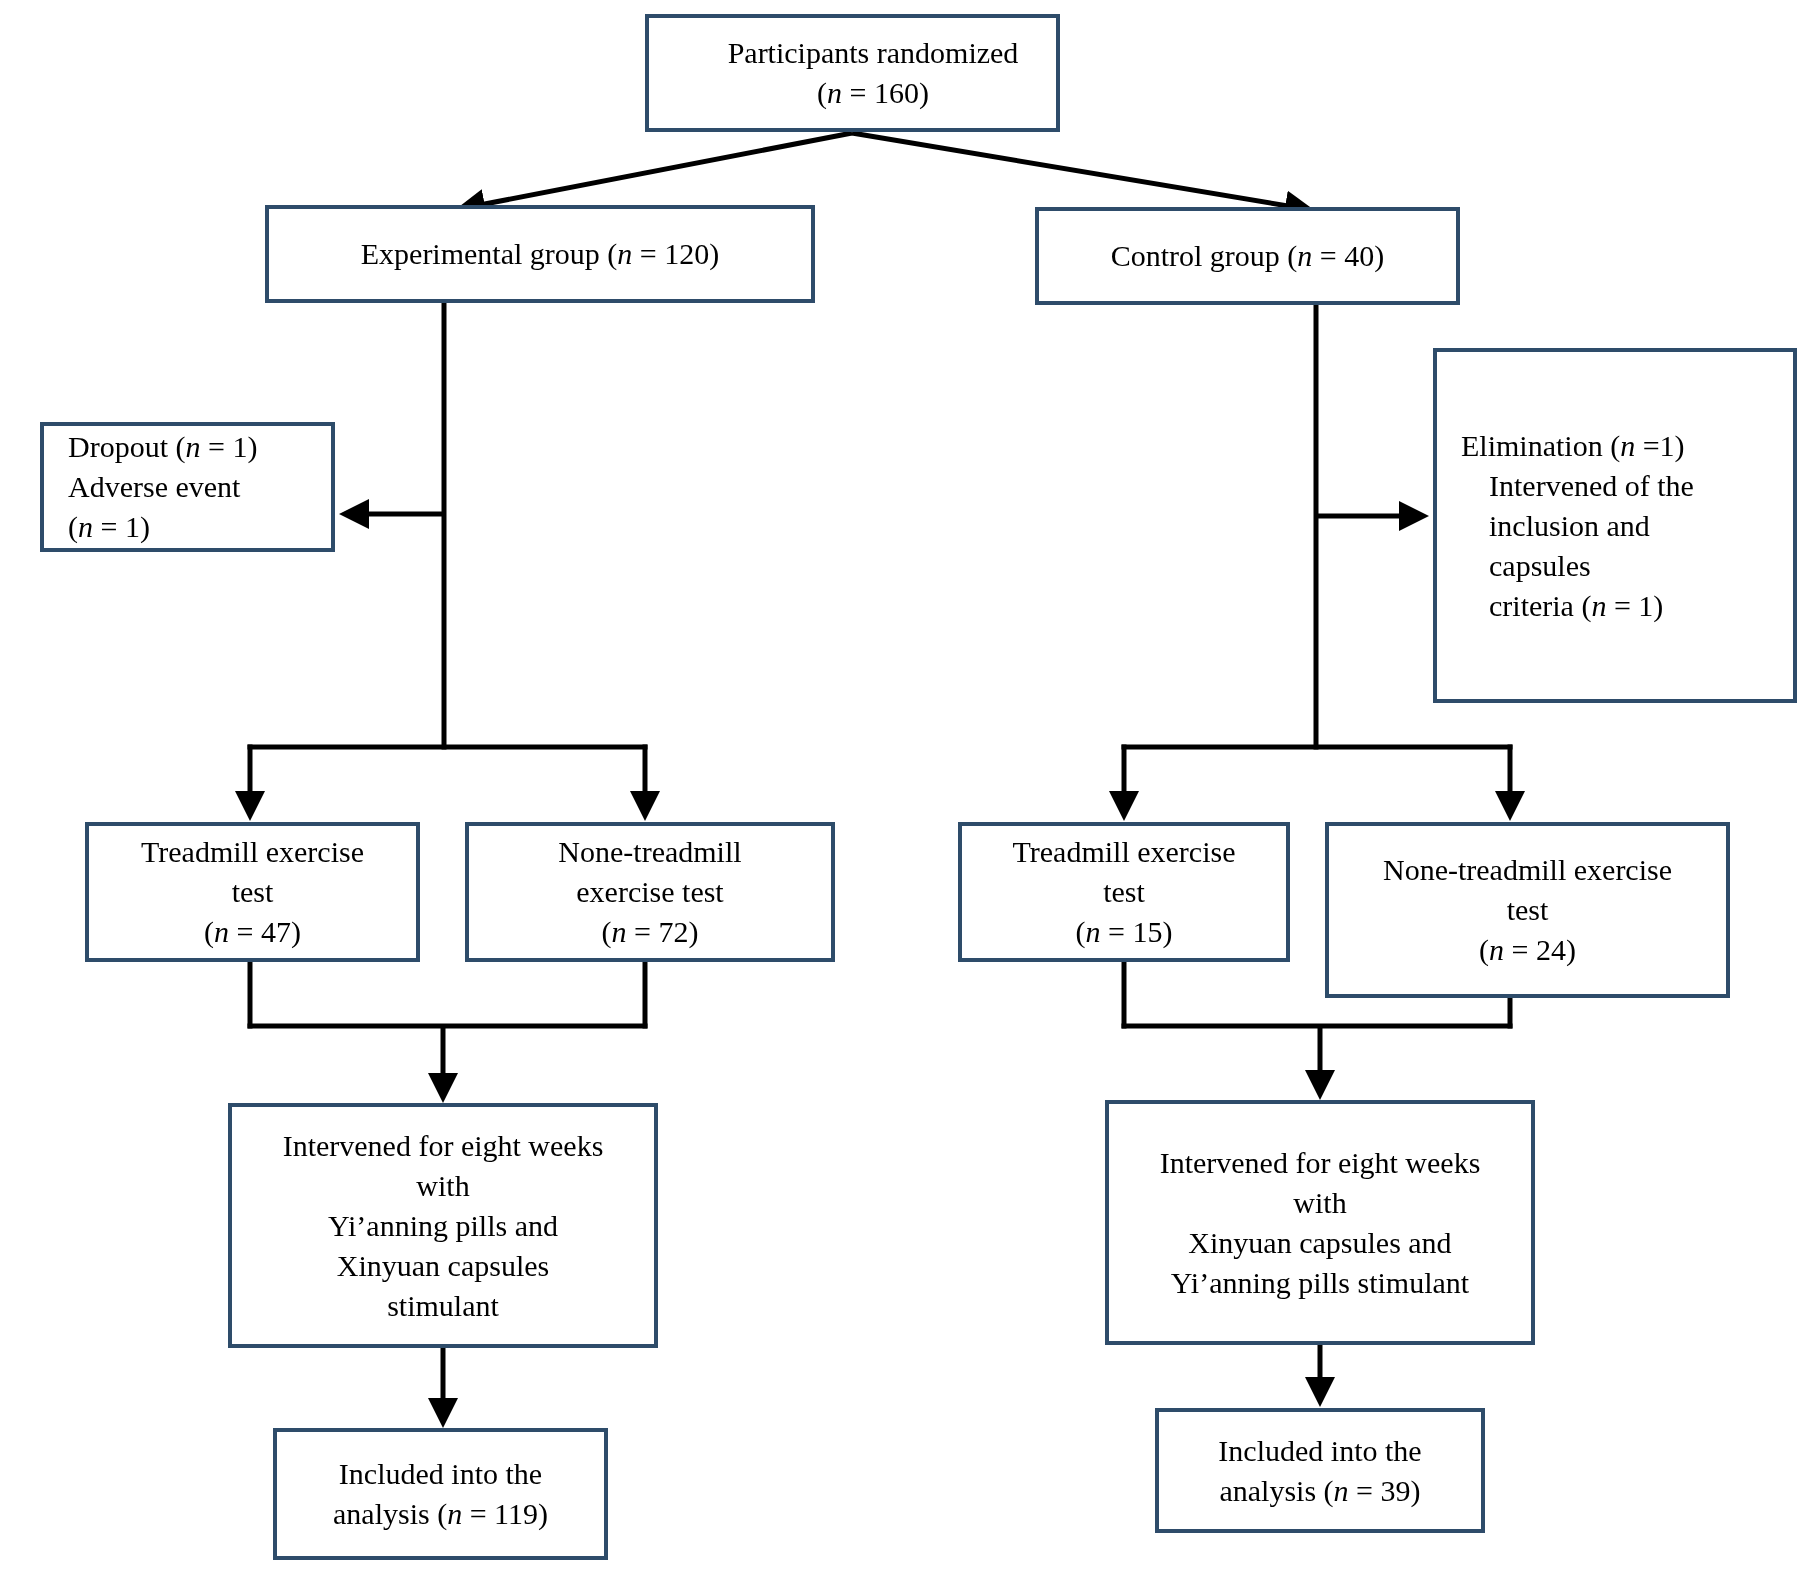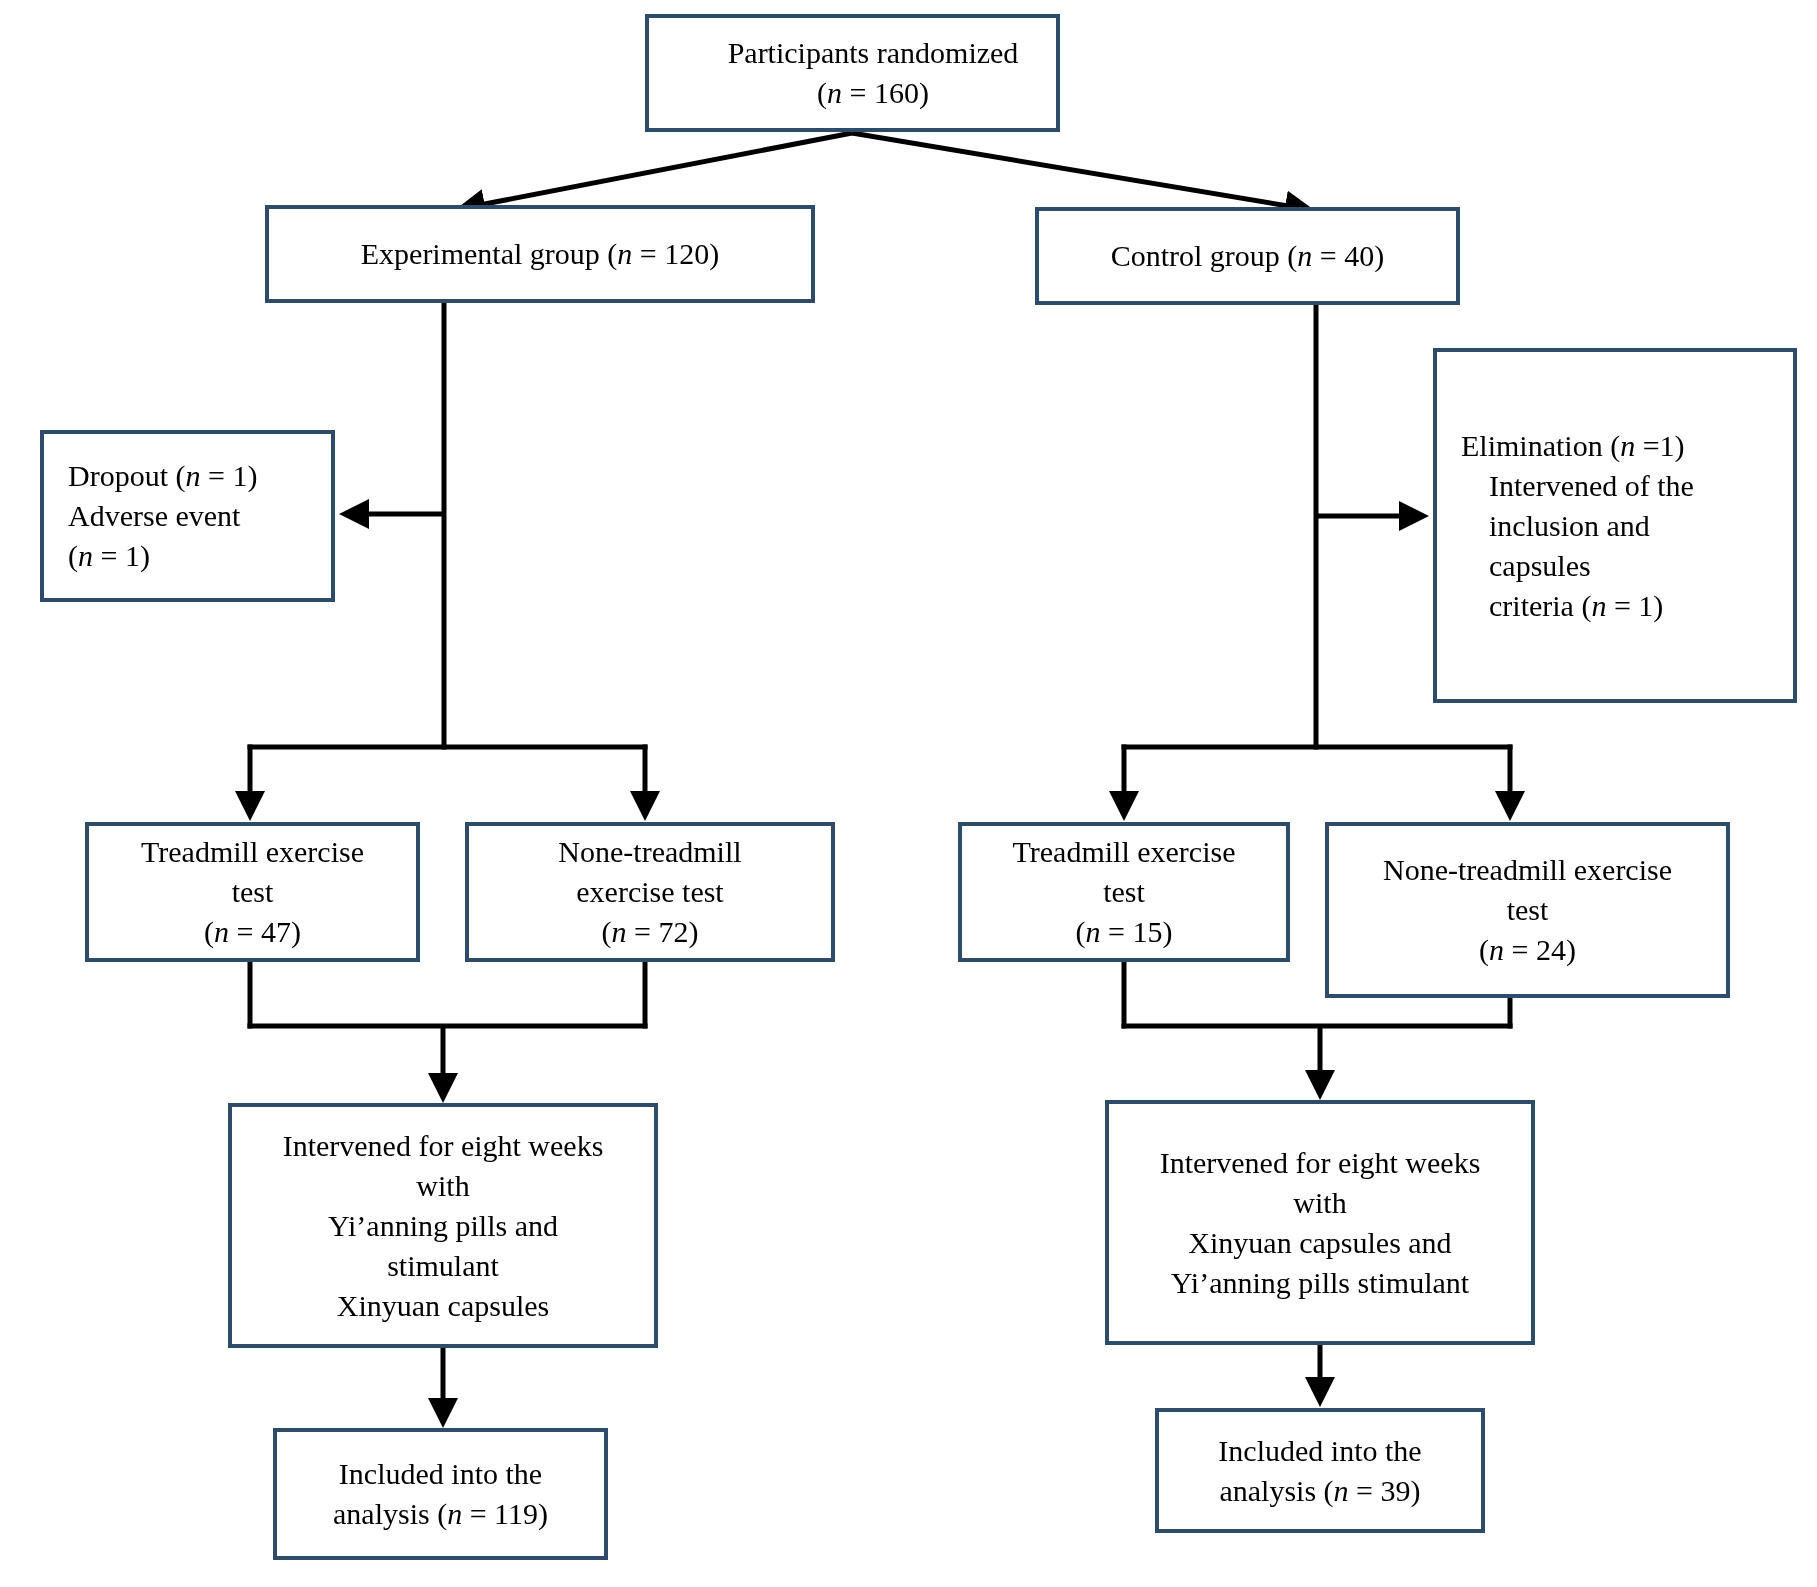--- a/index.html
+++ b/index.html
@@ -30,21 +30,21 @@
     z-index:2;
   }
   .box .line i{font-style:italic;}
   .box.left-align{justify-content:flex-start;text-align:left;padding-left:24px;padding-right:12px;}
   .box.hang-indent .box-text .line:not(:first-child){margin-left:28px;}
 
   
   .b-randomized      {left:645px; top:14px;   width:415px; height:118px;padding-left:41px;}
   .b-experimental    {left:265px; top:205px;  width:550px; height:98px;}
   .b-control         {left:1035px;top:207px;  width:425px; height:98px;}
-  .b-dropout         {left:40px;  top:422px;  width:295px; height:172px;margin-top:8px;}
+  .b-dropout         {left:40px;  top:422px;  width:295px; height:130px;}
   .b-elimination     {left:1433px;top:348px;  width:364px; height:355px;}
   .b-tread-exp       {left:85px;  top:822px;  width:335px; height:140px;}
   .b-nonetread-exp   {left:465px; top:822px;  width:370px; height:140px;}
   .b-tread-ctrl      {left:958px; top:822px;  width:332px; height:140px;}
   .b-nonetread-ctrl  {left:1325px;top:822px;  width:405px; height:176px;}
   .b-interv-exp      {left:228px; top:1103px; width:430px; height:245px;}
   .b-interv-ctrl     {left:1105px;top:1100px; width:430px; height:245px;}
   .b-included-exp    {left:273px; top:1428px; width:335px; height:132px;}
   .b-included-ctrl   {left:1155px;top:1408px; width:330px; height:125px;}
 </style>
@@ -153,22 +153,22 @@
         <div class="line">test</div>
         <div class="line">(<i>n</i> = 24)</div>
       </div>
   </div>
 
   <div class="box b-interv-exp">
     <div class="box-text">
         <div class="line">Intervened for eight weeks</div>
         <div class="line">with</div>
         <div class="line">Yi’anning pills and</div>
+        <div class="line">Xinyuan capsules</div>
         <div class="line">stimulant</div>
-        <div class="line">Xinyuan capsules</div>
       </div>
   </div>
 
   <div class="box b-interv-ctrl">
     <div class="box-text">
         <div class="line">Intervened for eight weeks</div>
         <div class="line">with</div>
         <div class="line">Xinyuan capsules and</div>
         <div class="line">Yi’anning pills stimulant</div>
       </div>

